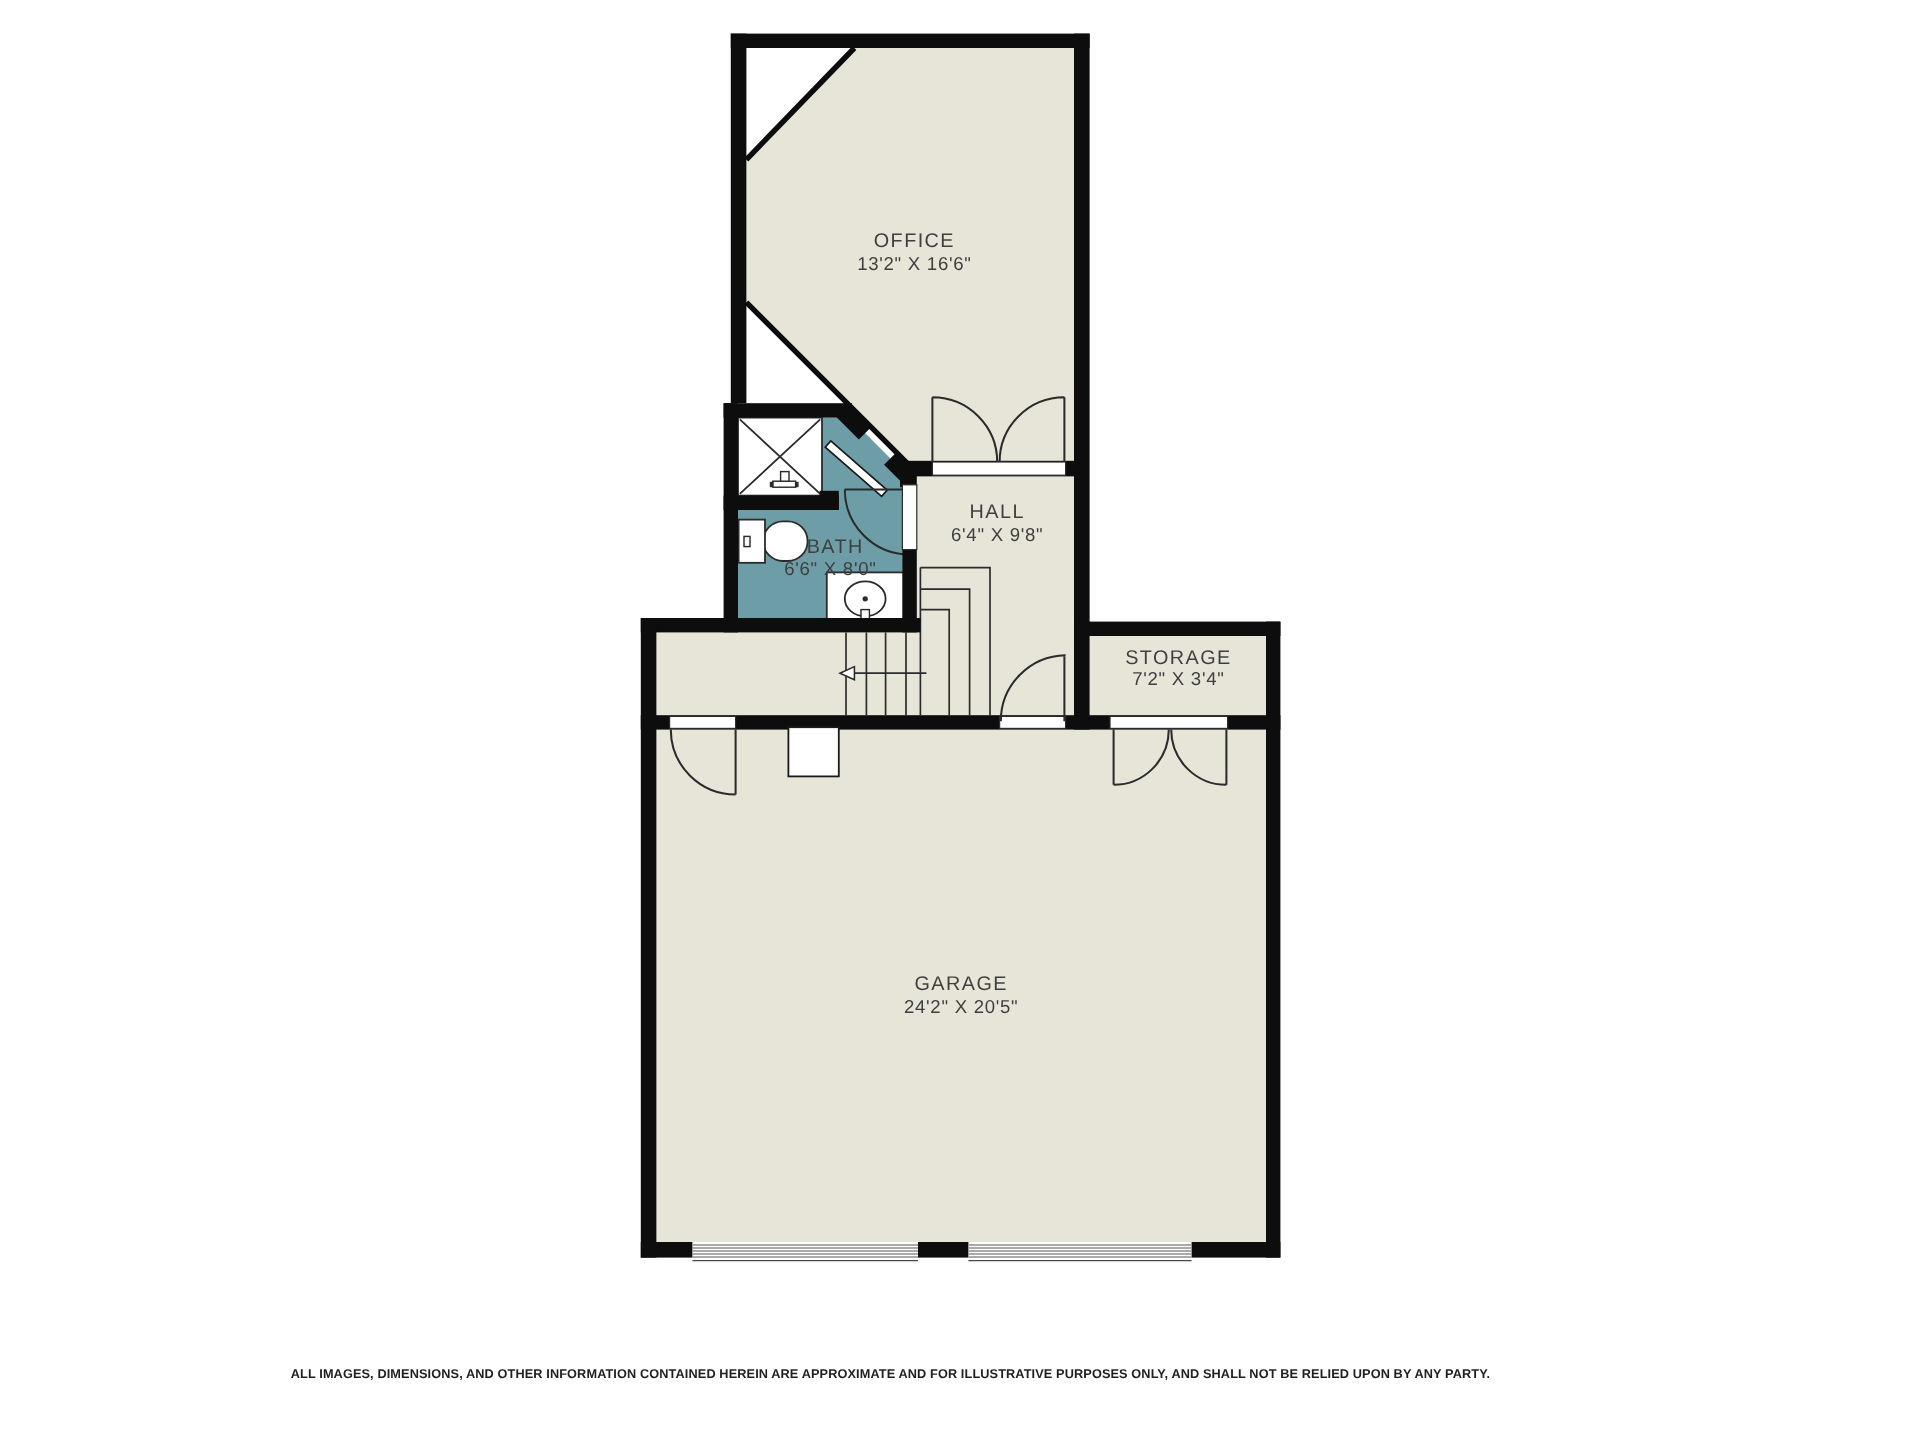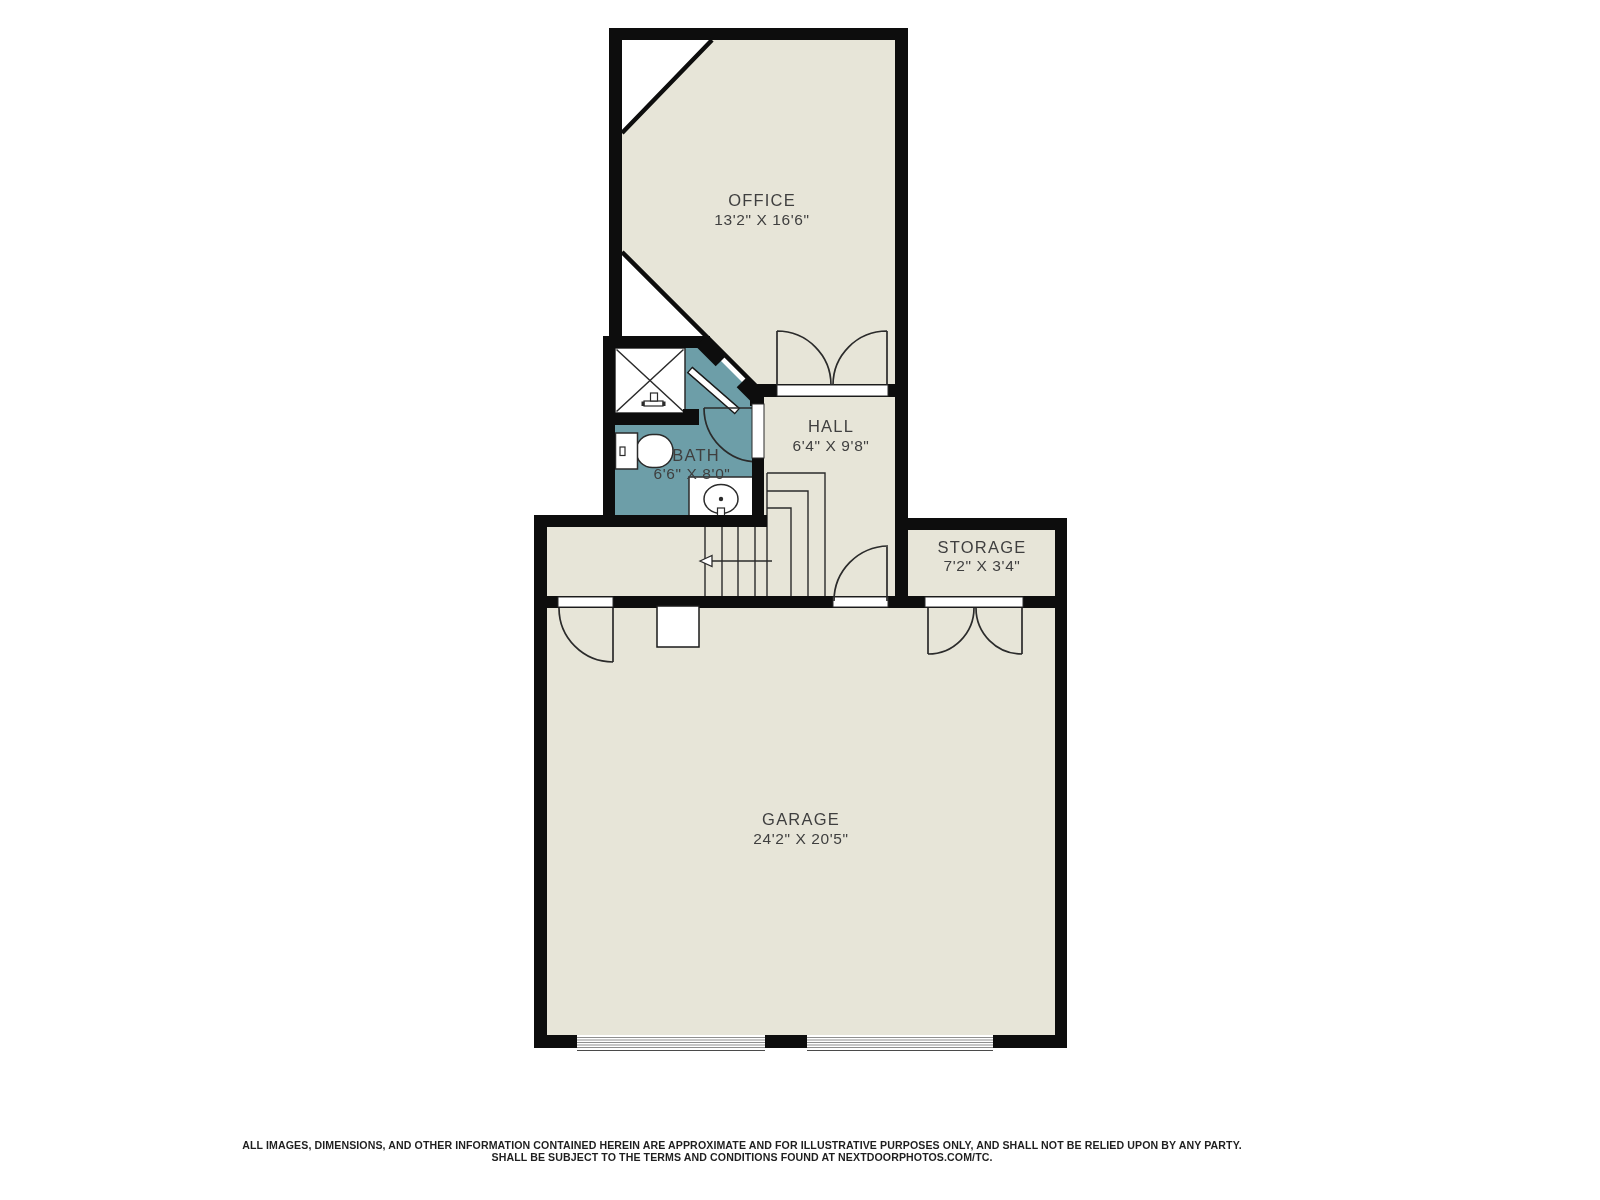--- a/index.html
+++ b/index.html
@@ -140,14 +140,13 @@
     <text class="room-label" x="982" y="553">STORAGE</text>
     <text class="room-dims" x="982" y="571">7'2" X 3'4"</text>
 
     <text class="room-label" x="801" y="825">GARAGE</text>
     <text class="room-dims" x="801" y="844">24'2" X 20'5"</text>
   </g>
 </svg>
 
 <div class="footer">
   <div>ALL IMAGES, DIMENSIONS, AND OTHER INFORMATION CONTAINED HEREIN ARE APPROXIMATE AND FOR ILLUSTRATIVE PURPOSES ONLY, AND SHALL NOT BE RELIED UPON BY ANY PARTY.</div>
-  <div>SHALL BE SUBJECT TO THE TERMS AND CONDITIONS FOUND AT NEXTDOORPHOTOS.COM/TC.</div>
 </div>
 
 </body></html>

